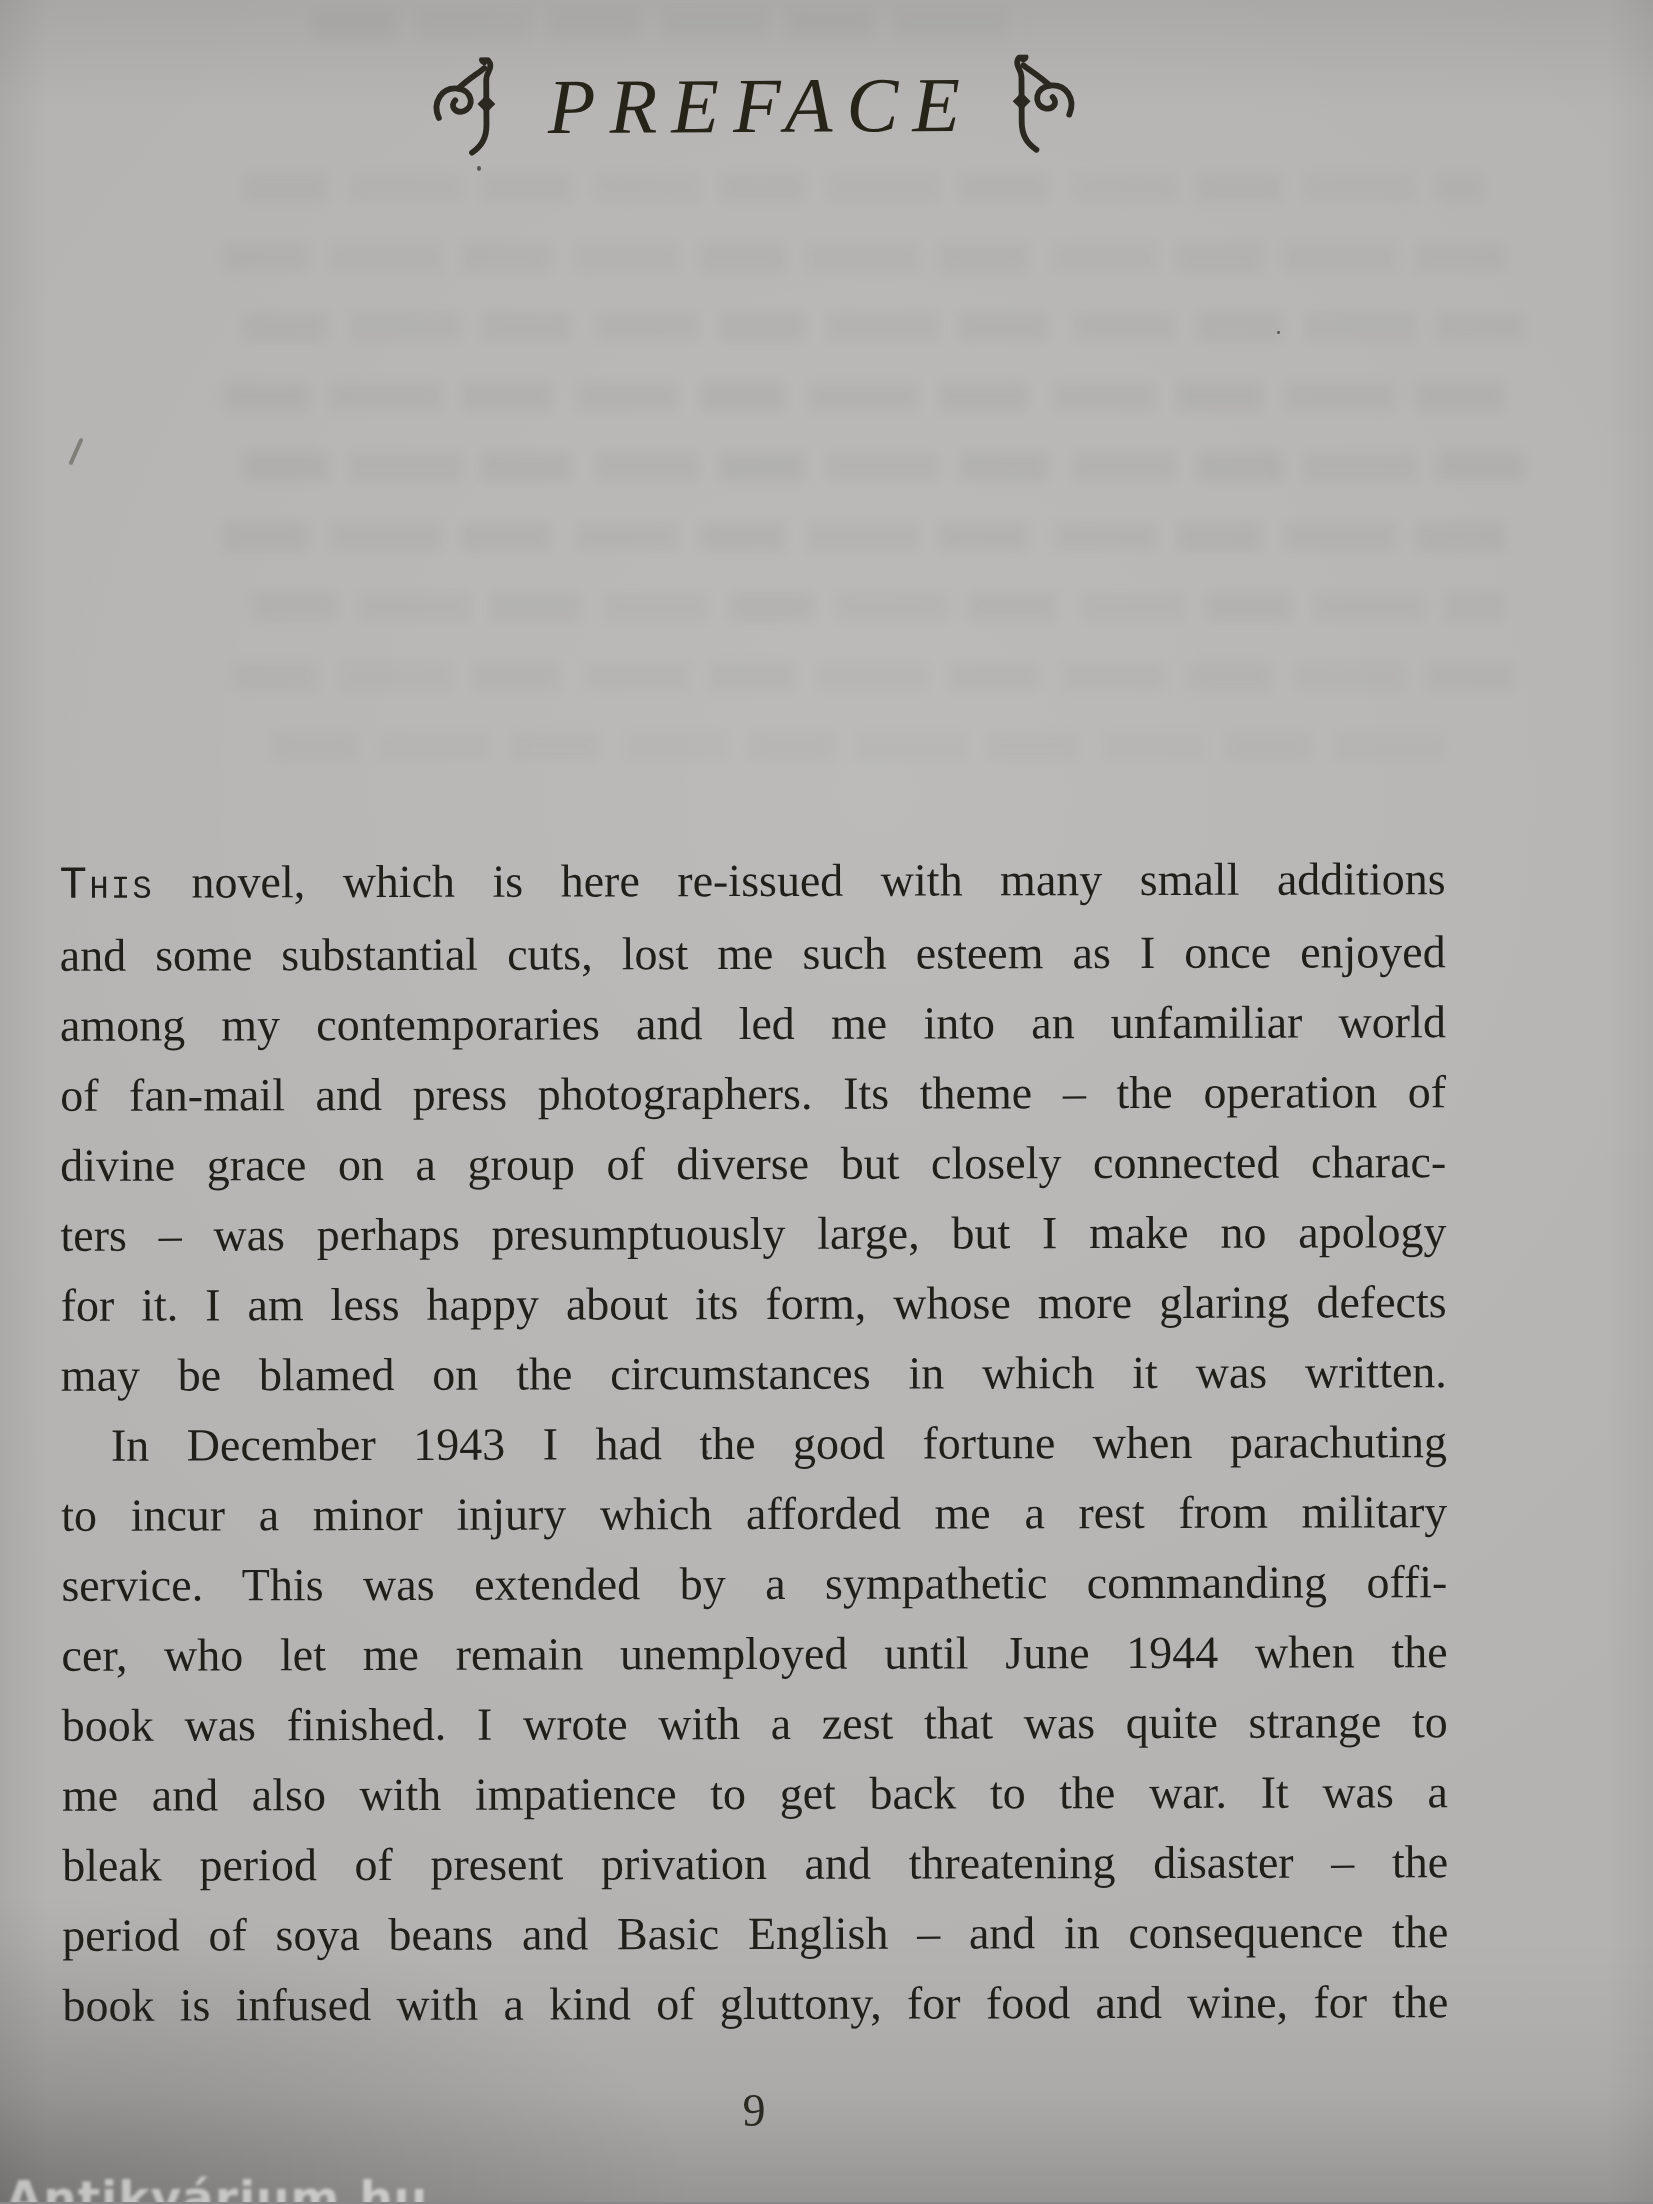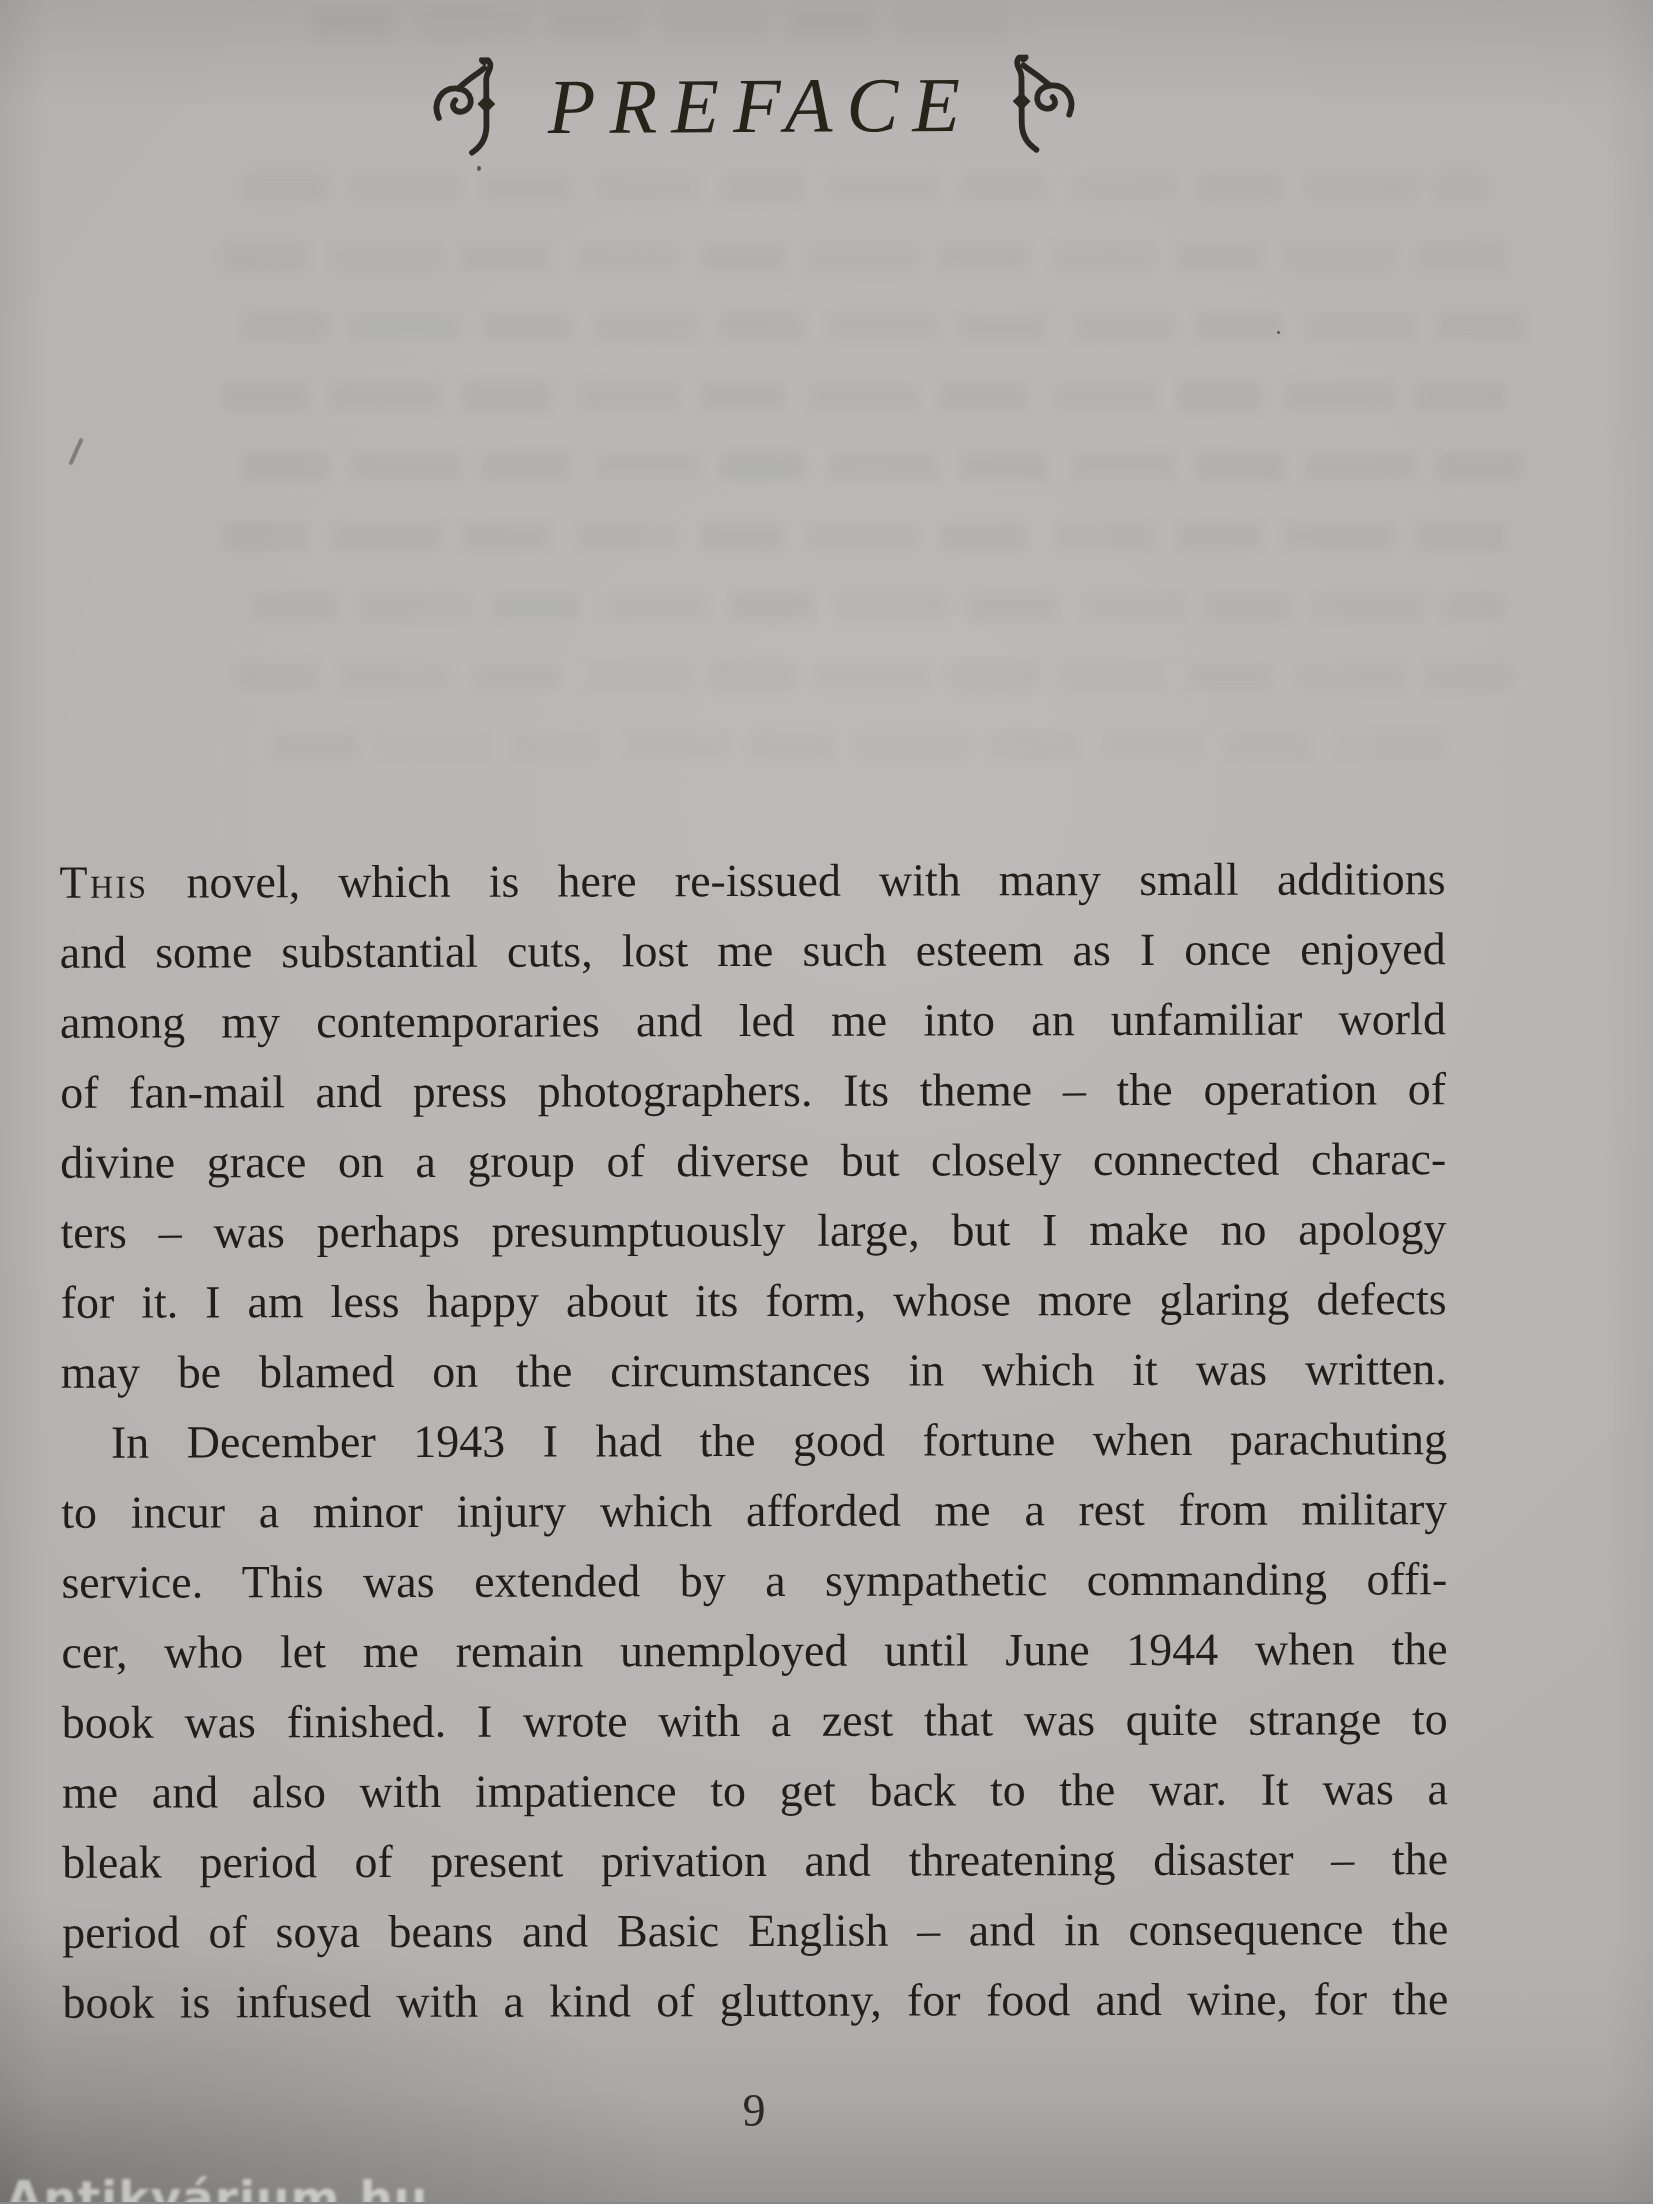--- a/index.html
+++ b/index.html
@@ -36,21 +36,21 @@
       rgba(84,84,80,.12) 353px 456px, rgba(84,84,80,0) 456px 477px);
   }
   
   .bodytext{
     position:absolute;left:61px;top:846px;width:1386px;
     font-size:46px;line-height:70px;color:#201f1a;
     transform:rotate(-0.15deg);
   }
   .line{text-align:justify;text-align-last:justify;}
   .line.indent{text-indent:50px;}
-  .smallcaps{font-variant:small-caps;letter-spacing:.05em;}
+  .smallcaps{font-variant:small-caps;letter-spacing:.05em;font-family:Liberation Mono, monospace;}
   
   .pagenum{
     position:absolute;left:61px;top:2084px;width:1386px;
     text-align:center;font-size:46px;color:#2a2922;
   }
   .watermark{
     position:absolute;left:5.8px;top:2170px;
     font-family:"DejaVu Sans", sans-serif;font-weight:bold;font-size:47px;
     letter-spacing:1px;color:rgba(255,255,255,.55);filter:blur(1.4px);
     white-space:nowrap;

